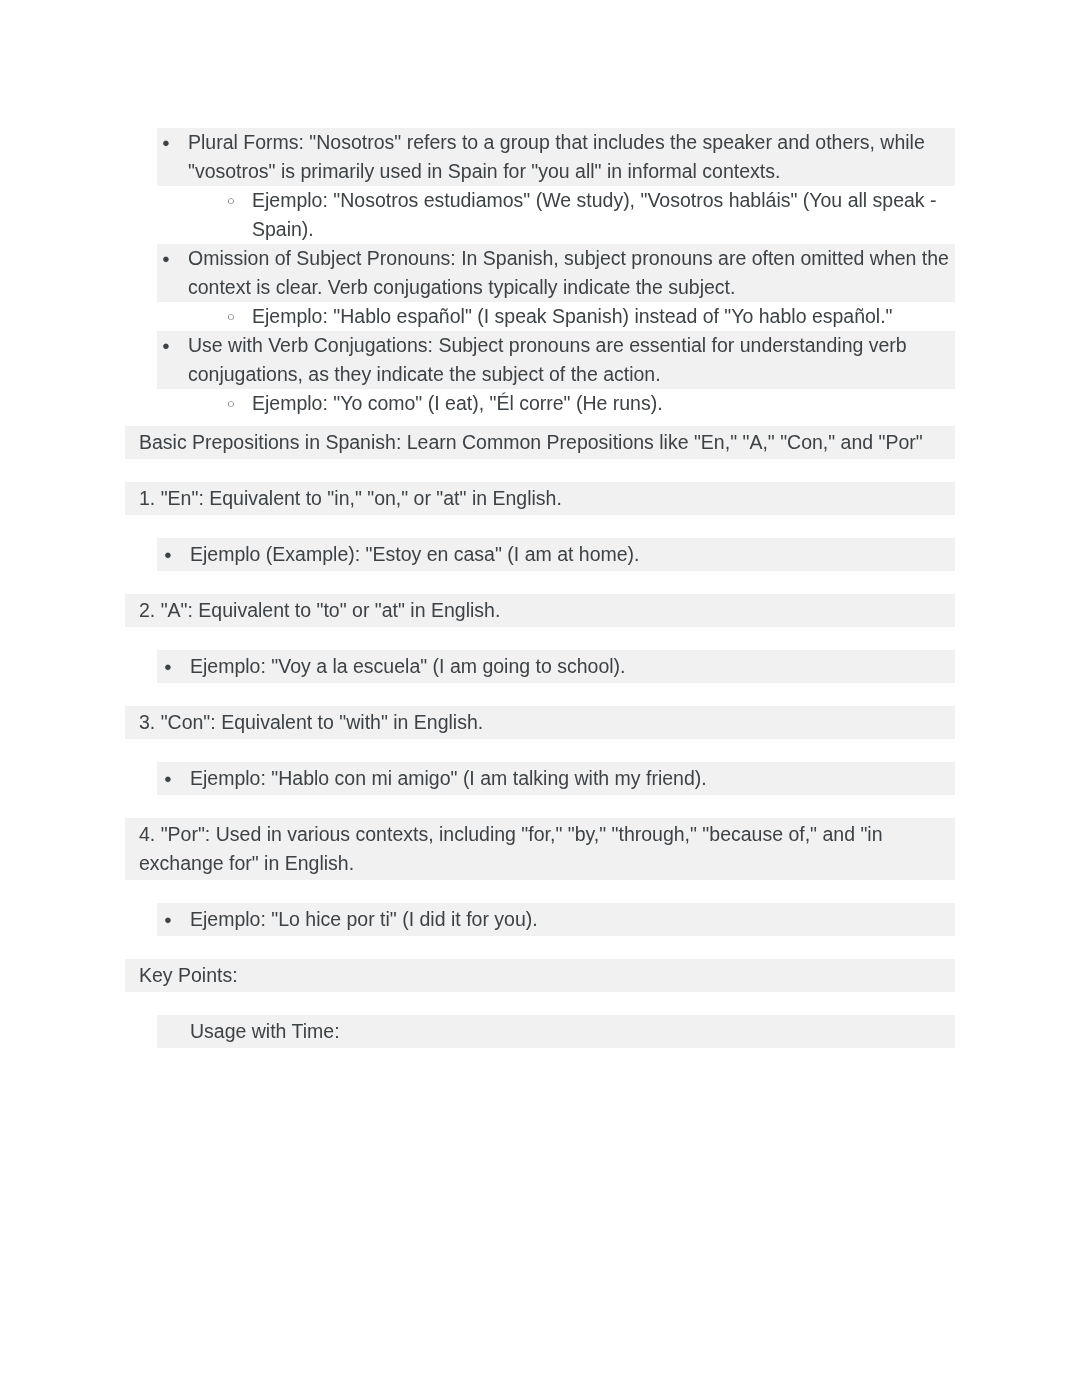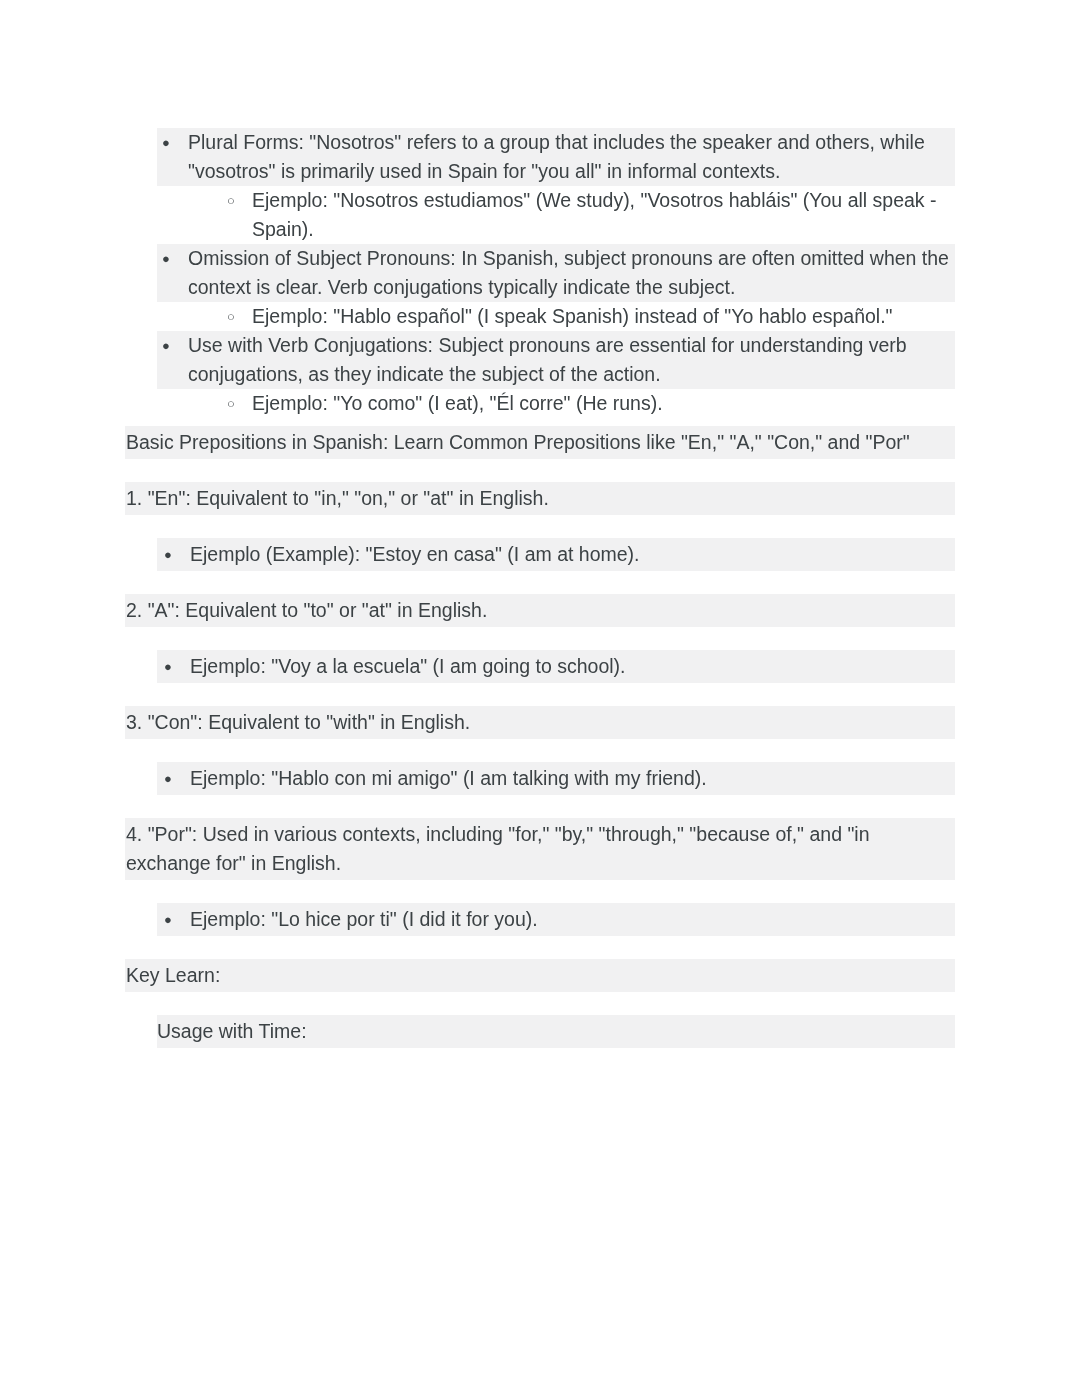--- a/index.html
+++ b/index.html
@@ -35,25 +35,25 @@
     padding:10px 0 44px 0;
     font-size:26.5px;line-height:40px;color:var(--heading-text);
   }
   .heading-bold{
     display:inline-block;font-weight:bold;
     transform:scaleX(0.8);transform-origin:0 62%;
     margin-right:-50px;letter-spacing:-0.5px;
   }
 
   
-  .para{background:var(--highlight);margin-top:23px;padding:2px 1px;}
+  .para{background:var(--highlight);margin-top:23px;padding:2px 14px;}
   .para.nowrap{white-space:nowrap;}
   .ex-item{display:flex;margin-left:32px;background:var(--highlight);margin-top:23px;padding:2px 0;}
   .ex-item .marker{flex:none;width:33px;font-size:13px;line-height:29px;padding-left:7px;}
-  .indent-para{margin-left:32px;background:var(--highlight);margin-top:23px;padding-top:2px;padding-bottom:2px;}
+  .indent-para{margin-left:32px;padding-left:33px;background:var(--highlight);margin-top:23px;padding-top:2px;padding-bottom:2px;}
 </style>
 </head>
 <body>
 
 <div class="page">
   <div class="content">
 
     <div class="b-item">
       <span class="marker">●</span>
       <span class="b-text">Plural Forms: "Nosotros" refers to a group that includes the speaker and others, while "vosotros" is primarily used in Spain for "you all" in informal contexts.</span>
@@ -101,18 +101,18 @@
       <span class="marker">●</span>
       <span class="b-text">Ejemplo: "Hablo con mi amigo" (I am talking with my friend).</span>
     </div>
 
     <div class="para">4. "Por": Used in various contexts, including "for," "by," "through," "because of," and "in exchange for" in English.</div>
     <div class="ex-item">
       <span class="marker">●</span>
       <span class="b-text">Ejemplo: "Lo hice por ti" (I did it for you).</span>
     </div>
 
-    <div class="para">Key Learn:</div>
+    <div class="para">Key Points:</div>
 
     <div class="indent-para">Usage with Time:</div>
 
   </div>
 </div>
 
 </body></html>

